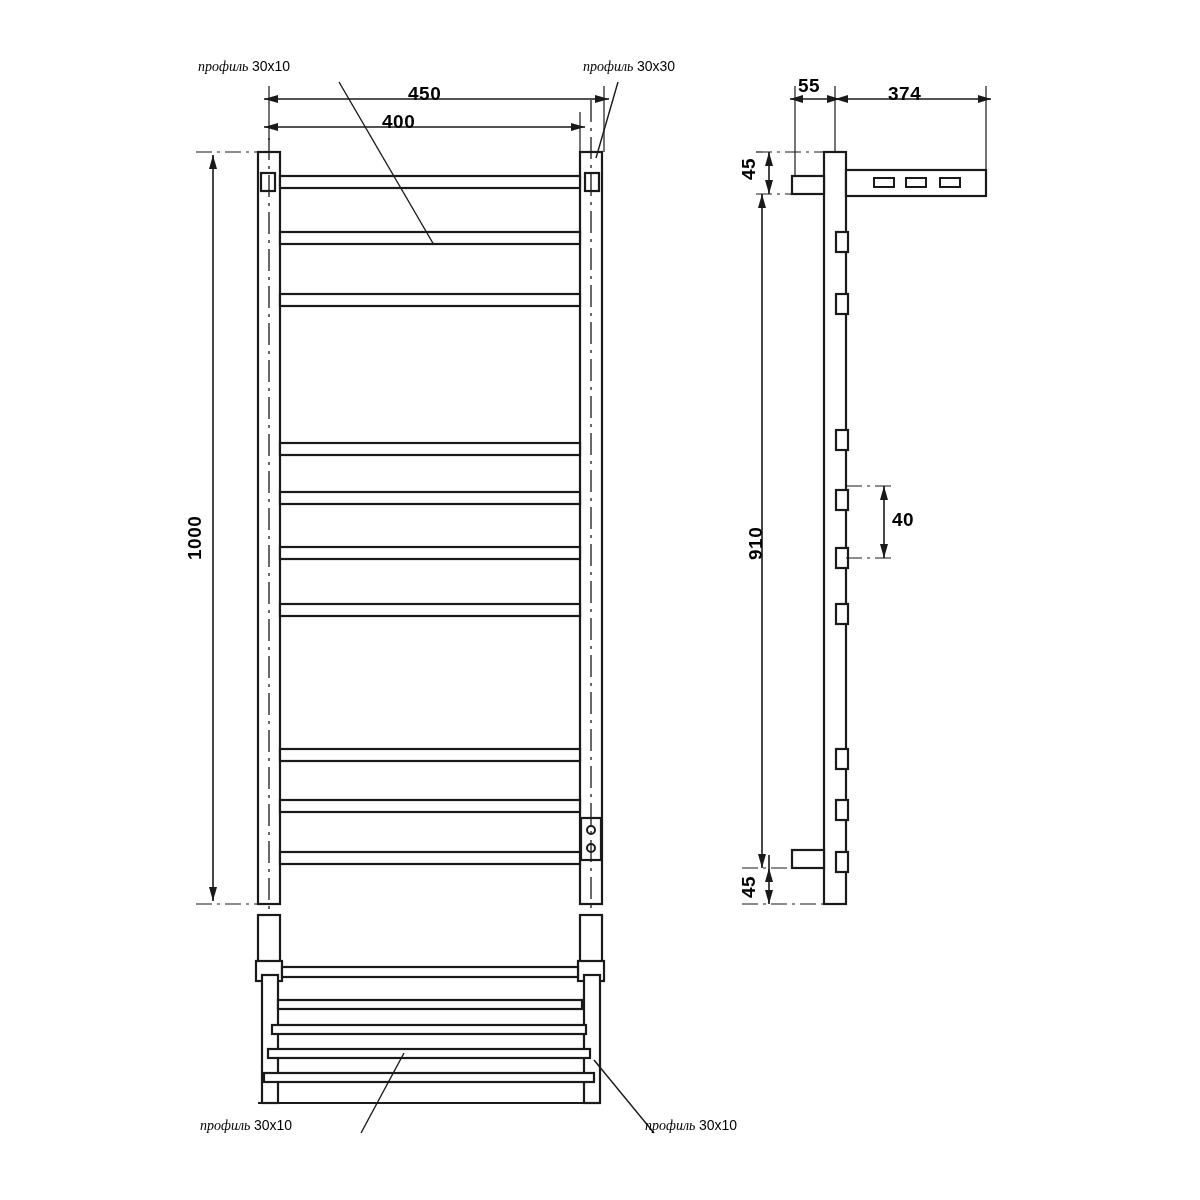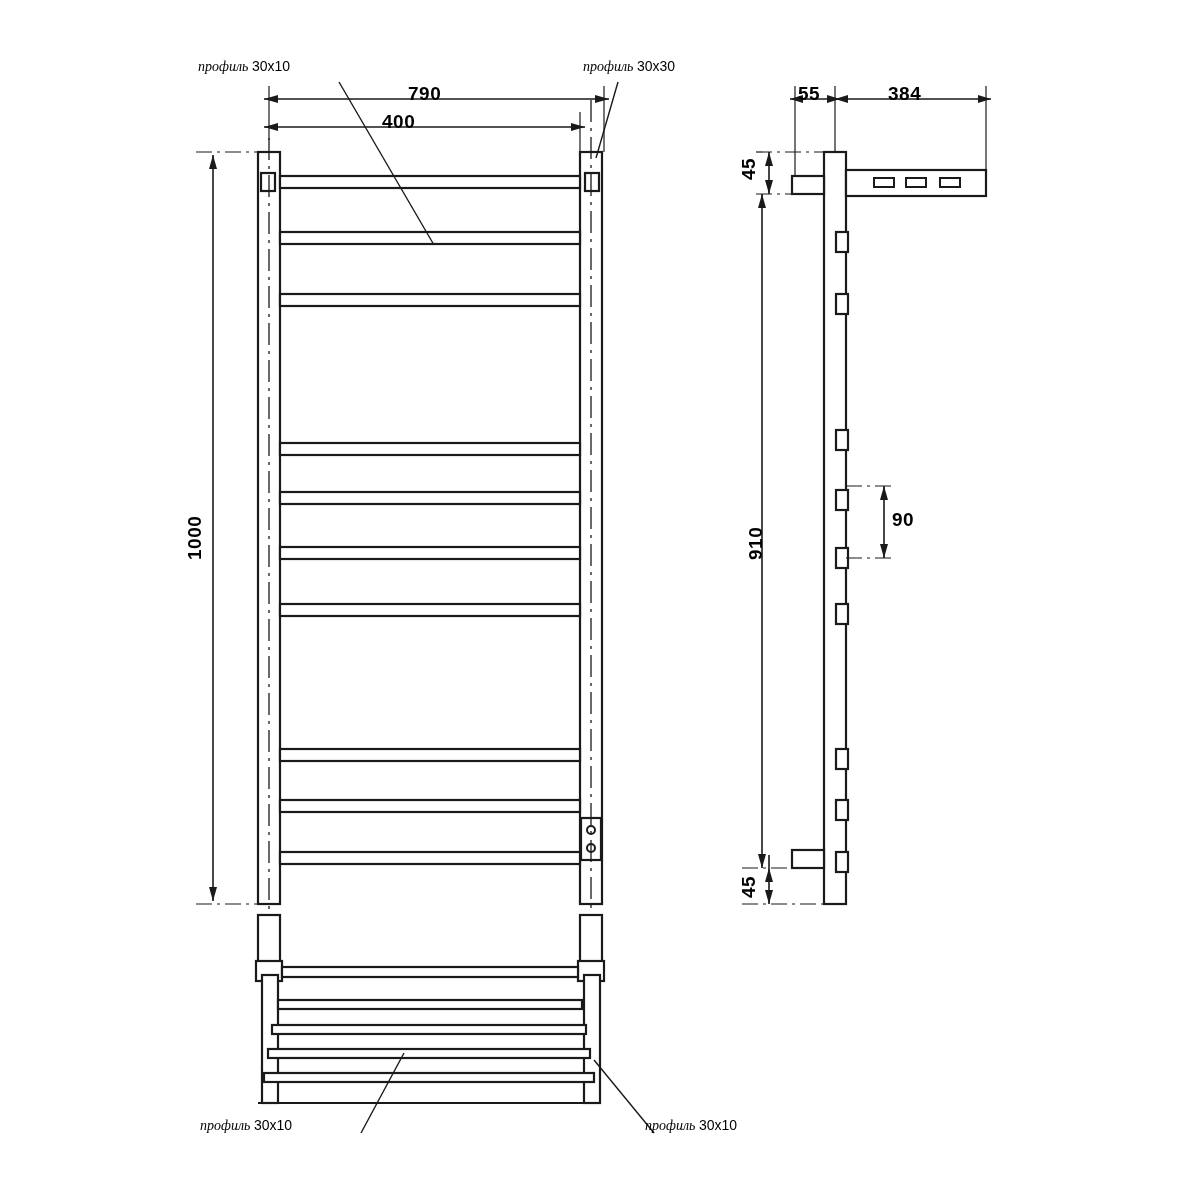--- a/index.html
+++ b/index.html
@@ -200,22 +200,22 @@
 <div class="lbl note" style="left:200px; top:1117px;">
   <i>профиль</i>
   <span class="sz">30x10</span>
 </div>
 
 <div class="lbl note" style="left:645px; top:1117px;">
   <i>профиль</i>
   <span class="sz">30x10</span>
 </div>
 
-<div class="lbl dim" style="left:408px; top:83px;">790</div>
+<div class="lbl dim" style="left:408px; top:83px;">450</div>
 <div class="lbl dim" style="left:382px; top:111px;">400</div>
 <div class="lbl dim-v" style="left:184px; top:560px;">1000</div>
 
-<div class="lbl dim" style="left:798px; top:83px;">55</div>
-<div class="lbl dim" style="left:888px; top:83px;">384</div>
+<div class="lbl dim" style="left:798px; top:75px;">55</div>
+<div class="lbl dim" style="left:888px; top:83px;">374</div>
 <div class="lbl dim-v" style="left:738px; top:180px;">45</div>
 <div class="lbl dim-v" style="left:738px; top:898px;">45</div>
 <div class="lbl dim-v" style="left:745px; top:560px;">910</div>
-<div class="lbl dim" style="left:892px; top:509px;">90</div>
+<div class="lbl dim" style="left:892px; top:509px;">40</div>
 
 </body></html>

